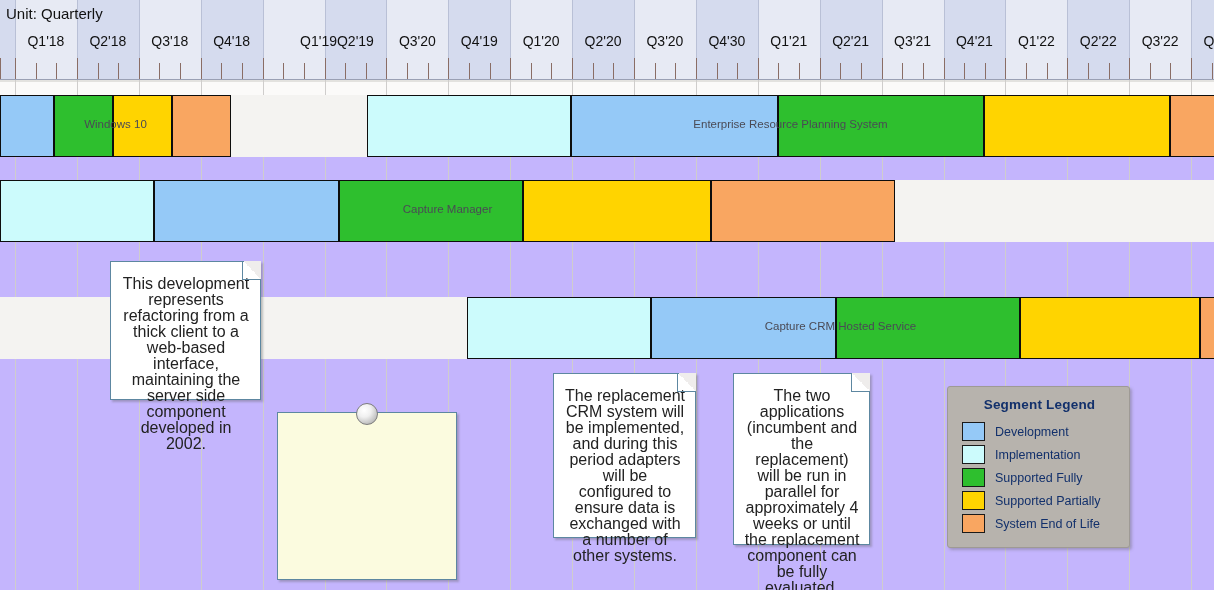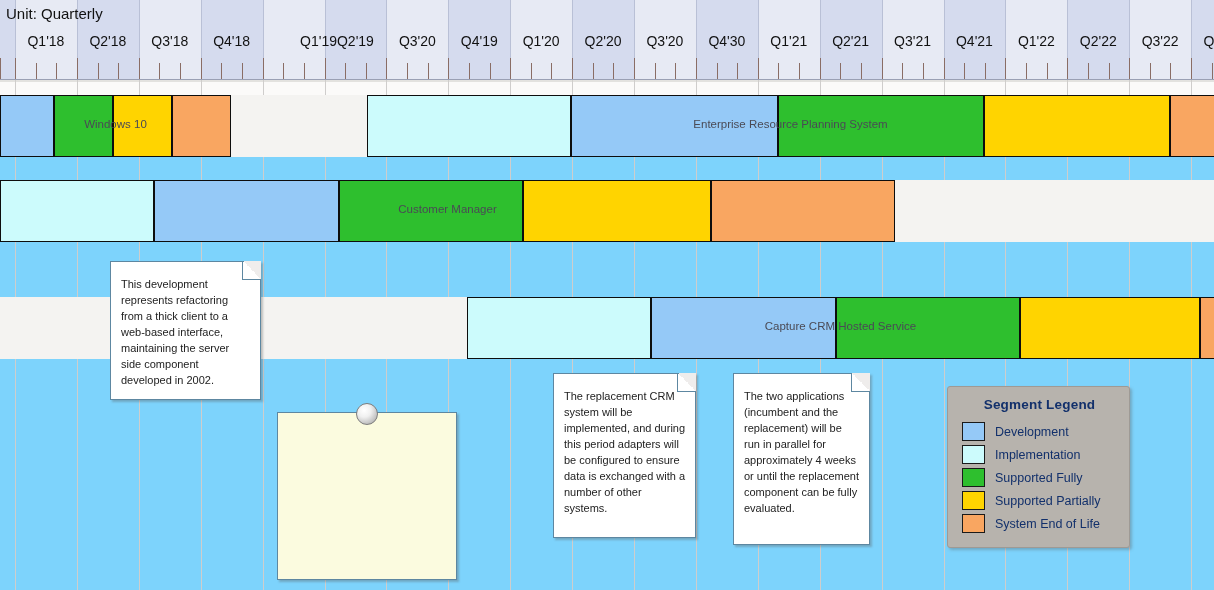--- a/index.html
+++ b/index.html
@@ -63,21 +63,21 @@
   }
   #header-shadow {
     position: absolute; left: 0; top: 80px; width: 1214px; height: 2px;
     background: #cfcdcb; z-index: 7; opacity: .55;
   }
 
   
   #plot {
     position: absolute; left: 0; top: 80px;
     width: 1214px; height: 510px;
-    background: #7dd3fc;
+    background: #c4b5fd;
     overflow: hidden;
   }
   #white-band {
     position: absolute; left: 0; top: 0; width: 1214px; height: 15px;
     background: #fbfaf9;
   }
   .vgrid {
     position: absolute; top: 0; width: 1px; height: 510px;
     background: #cfcdcc;
   }
@@ -102,25 +102,26 @@
     pointer-events: none;
   }
   .barrow { position: absolute; left: 0; width: 1214px; }
 
   
   .note {
     position: absolute;
     box-sizing: border-box;
     background: #ffffff;
     border: 1.3px solid #5d87a1;
-    font-size: 11px;
+    font-size: 16px;
     line-height: 16px;
     color: #222;
     padding: 14px 9px 8px 10px;
     box-shadow: 1.5px 1.5px 2px rgba(90,90,90,.35);
+    text-align: center;
   }
   .note .fold {
     position: absolute; right: -1px; top: -1px;
     width: 18px; height: 18px;
     background: linear-gradient(225deg, #efedec 0 50%, transparent 50%);
     border-left: 1.3px solid #5d87a1;
     border-bottom: 1.3px solid #5d87a1;
     transform: rotate(0deg);
   }
   .note-yellow {
@@ -334,21 +335,21 @@
           <div class="bar" style="left: 984px; width: 186px; top: 0px; height: 62px; background: rgb(255, 212, 0);"></div>
           <div class="bar" style="left: 1170px; width: 50px; top: 0px; height: 62px; background: rgb(249, 166, 97);"></div>
           <div class="bar-label" style="left: 367px; width: 847px; top: 23px;">Enterprise Resource Planning System</div>
         </div>
         <div class="barrow" style="top: 100px; height: 62px;">
           <div class="bar" style="left: 0px; width: 154px; top: 0px; height: 62px; background: rgb(204, 251, 252);"></div>
           <div class="bar" style="left: 154px; width: 185px; top: 0px; height: 62px; background: rgb(149, 201, 247);"></div>
           <div class="bar" style="left: 339px; width: 184px; top: 0px; height: 62px; background: rgb(46, 191, 46);"></div>
           <div class="bar" style="left: 523px; width: 188px; top: 0px; height: 62px; background: rgb(255, 212, 0);"></div>
           <div class="bar" style="left: 711px; width: 184px; top: 0px; height: 62px; background: rgb(249, 166, 97);"></div>
-          <div class="bar-label" style="left: 0px; width: 895px; top: 23px;">Customer Manager</div>
+          <div class="bar-label" style="left: 0px; width: 895px; top: 23px;">Capture Manager</div>
         </div>
         <div class="barrow" style="top: 217px; height: 62px;">
           <div class="bar" style="left: 467px; width: 184px; top: 0px; height: 62px; background: rgb(204, 251, 252);"></div>
           <div class="bar" style="left: 651px; width: 185px; top: 0px; height: 62px; background: rgb(149, 201, 247);"></div>
           <div class="bar" style="left: 836px; width: 184px; top: 0px; height: 62px; background: rgb(46, 191, 46);"></div>
           <div class="bar" style="left: 1020px; width: 180px; top: 0px; height: 62px; background: rgb(255, 212, 0);"></div>
           <div class="bar" style="left: 1200px; width: 20px; top: 0px; height: 62px; background: rgb(249, 166, 97);"></div>
           <div class="bar-label" style="left: 467px; width: 747px; top: 23px;">Capture CRM Hosted Service</div>
         </div>
       </div>

